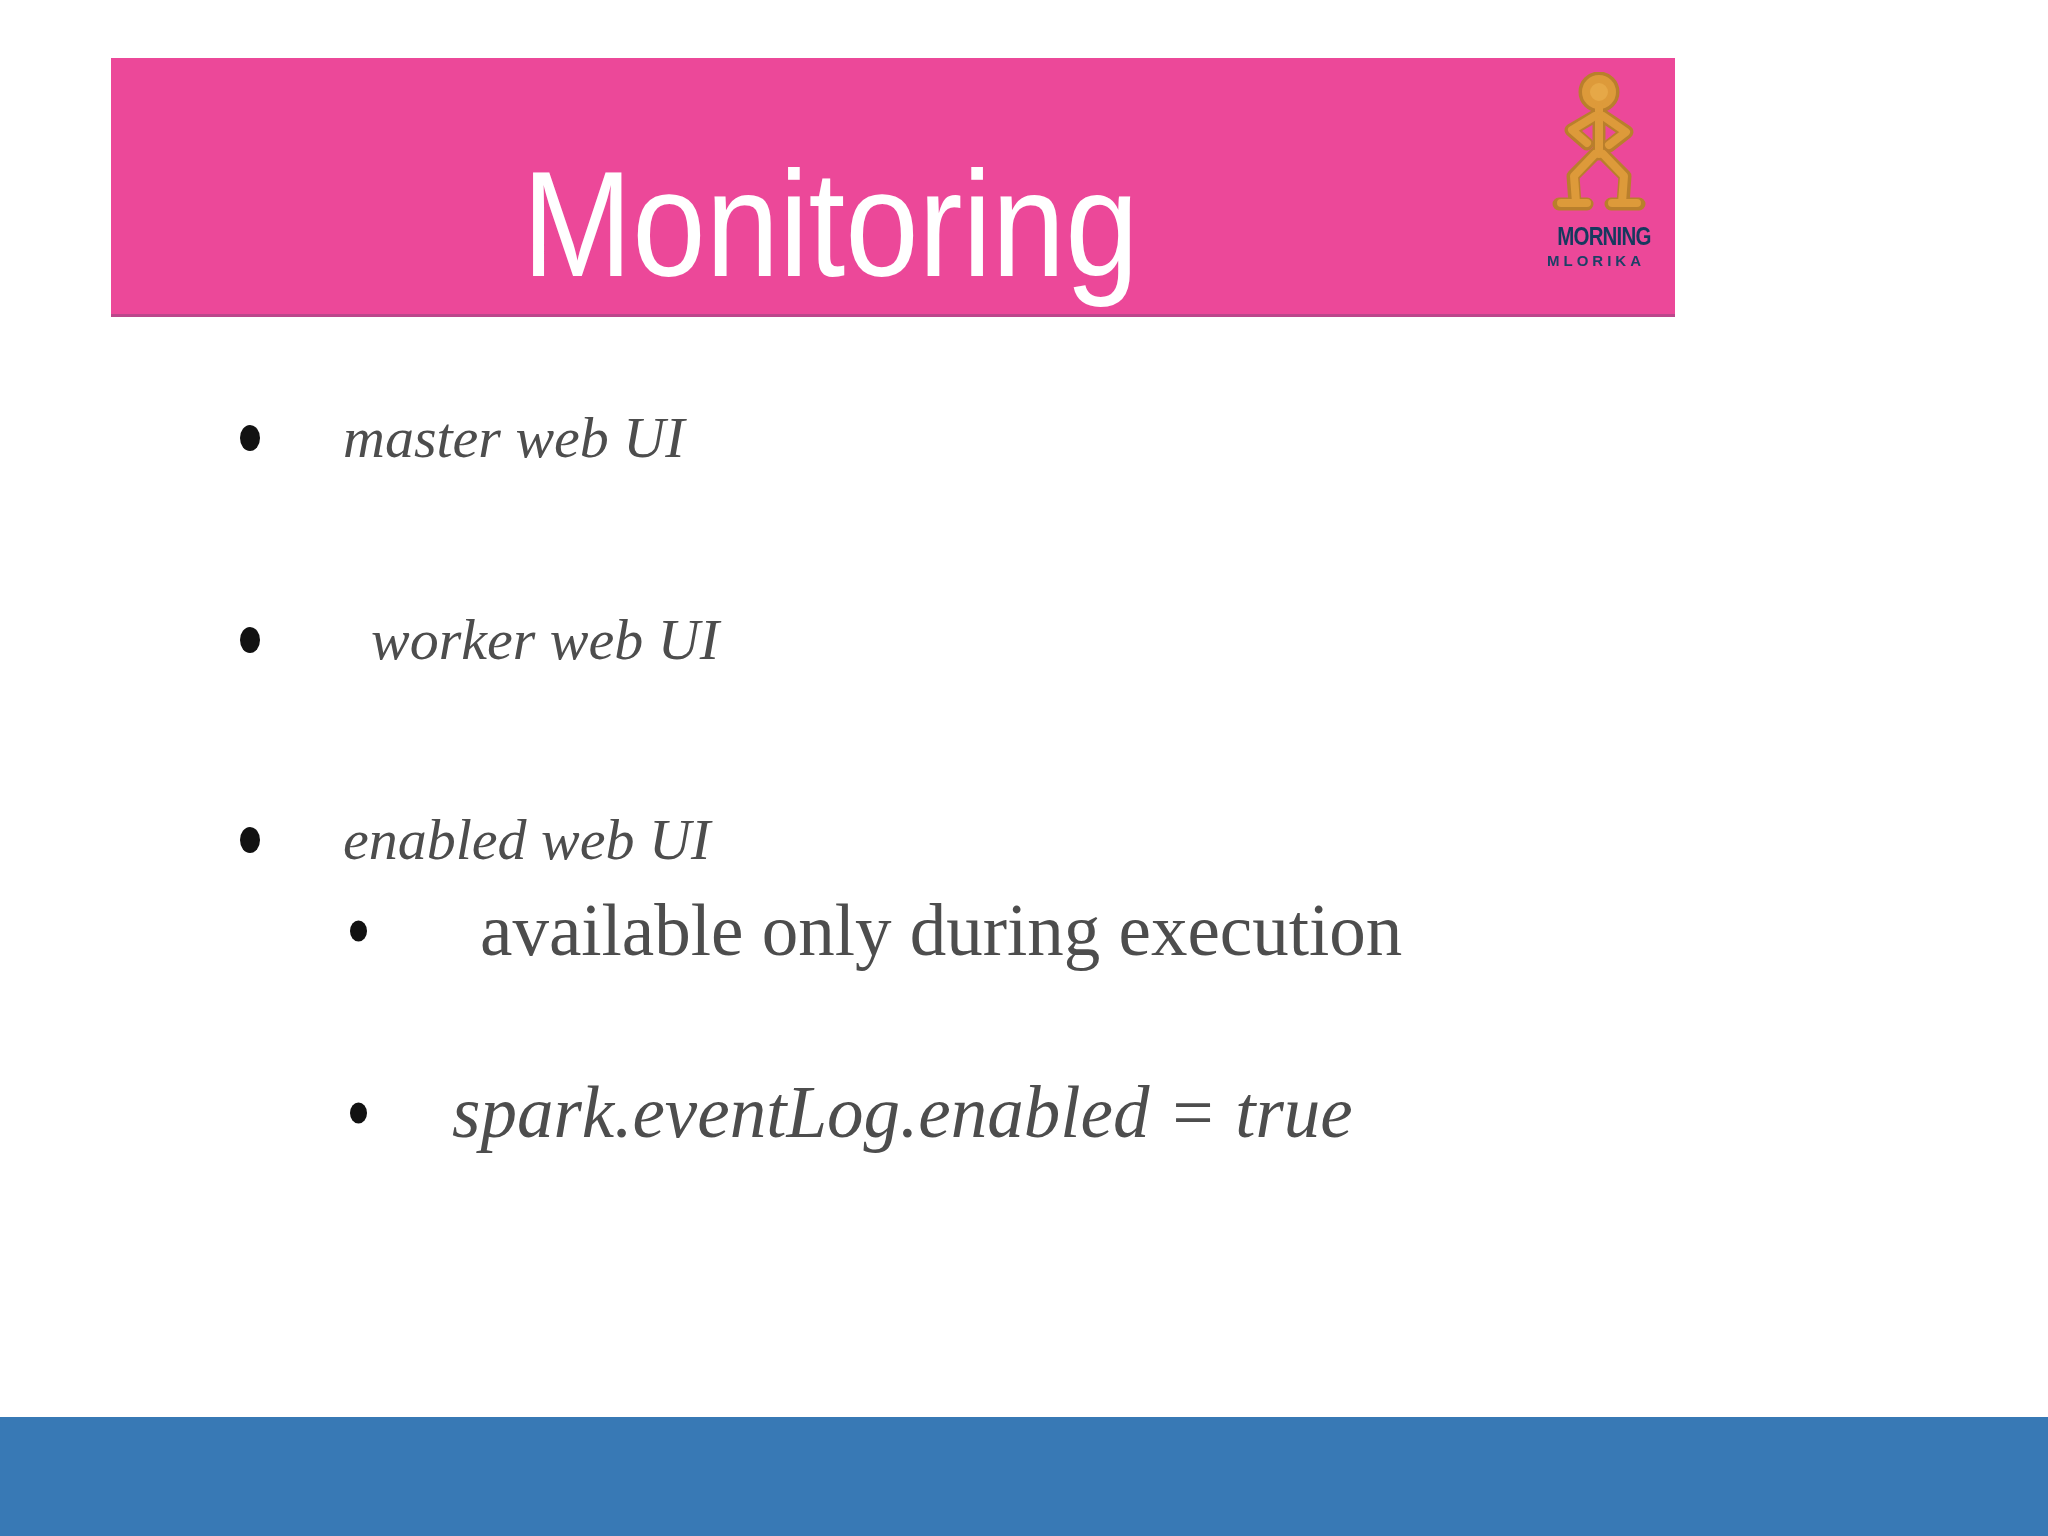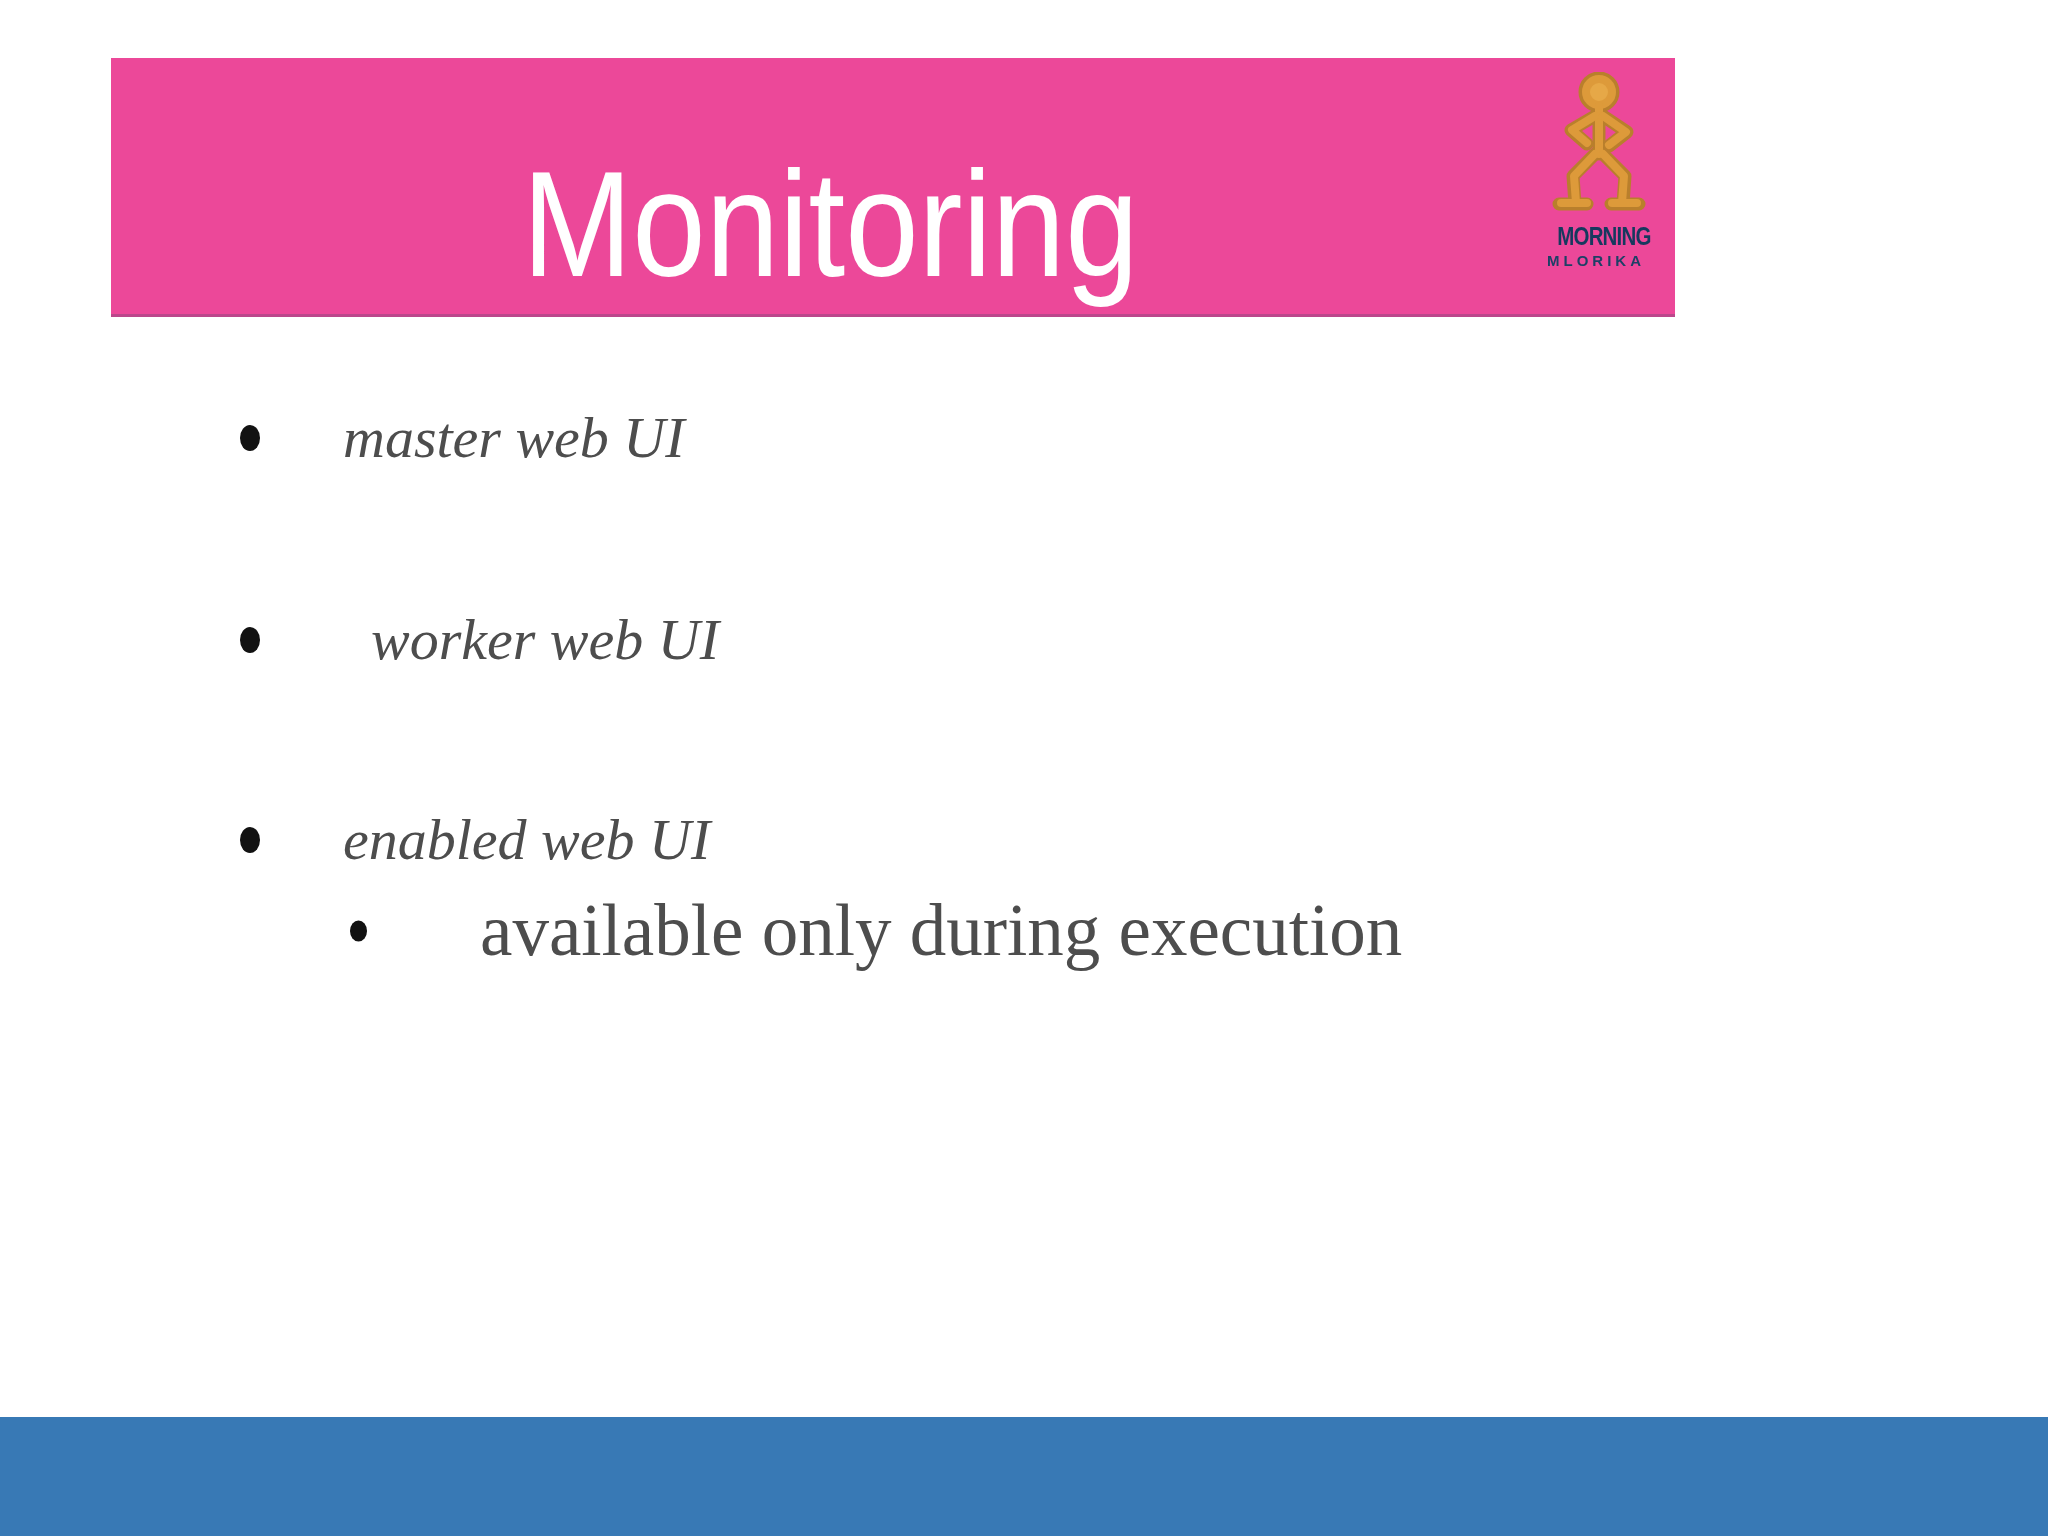--- a/index.html
+++ b/index.html
@@ -178,18 +178,22 @@
       <span class="dot"></span>
       <span class="txt">enabled web UI</span>
     </div>
 
     <div class="row sub mb-lg">
       <span class="dot"></span>
       <span class="txt">available only during execution</span>
     </div>
 
 
+    <div class="row sub italic">
+      <span class="dot"></span>
+      <span class="txt">spark.eventLog.enabled = true</span>
+    </div>
 
   </div>
 
   <div id="footer-bar"></div>
 
 </div>
 
 </body></html>

